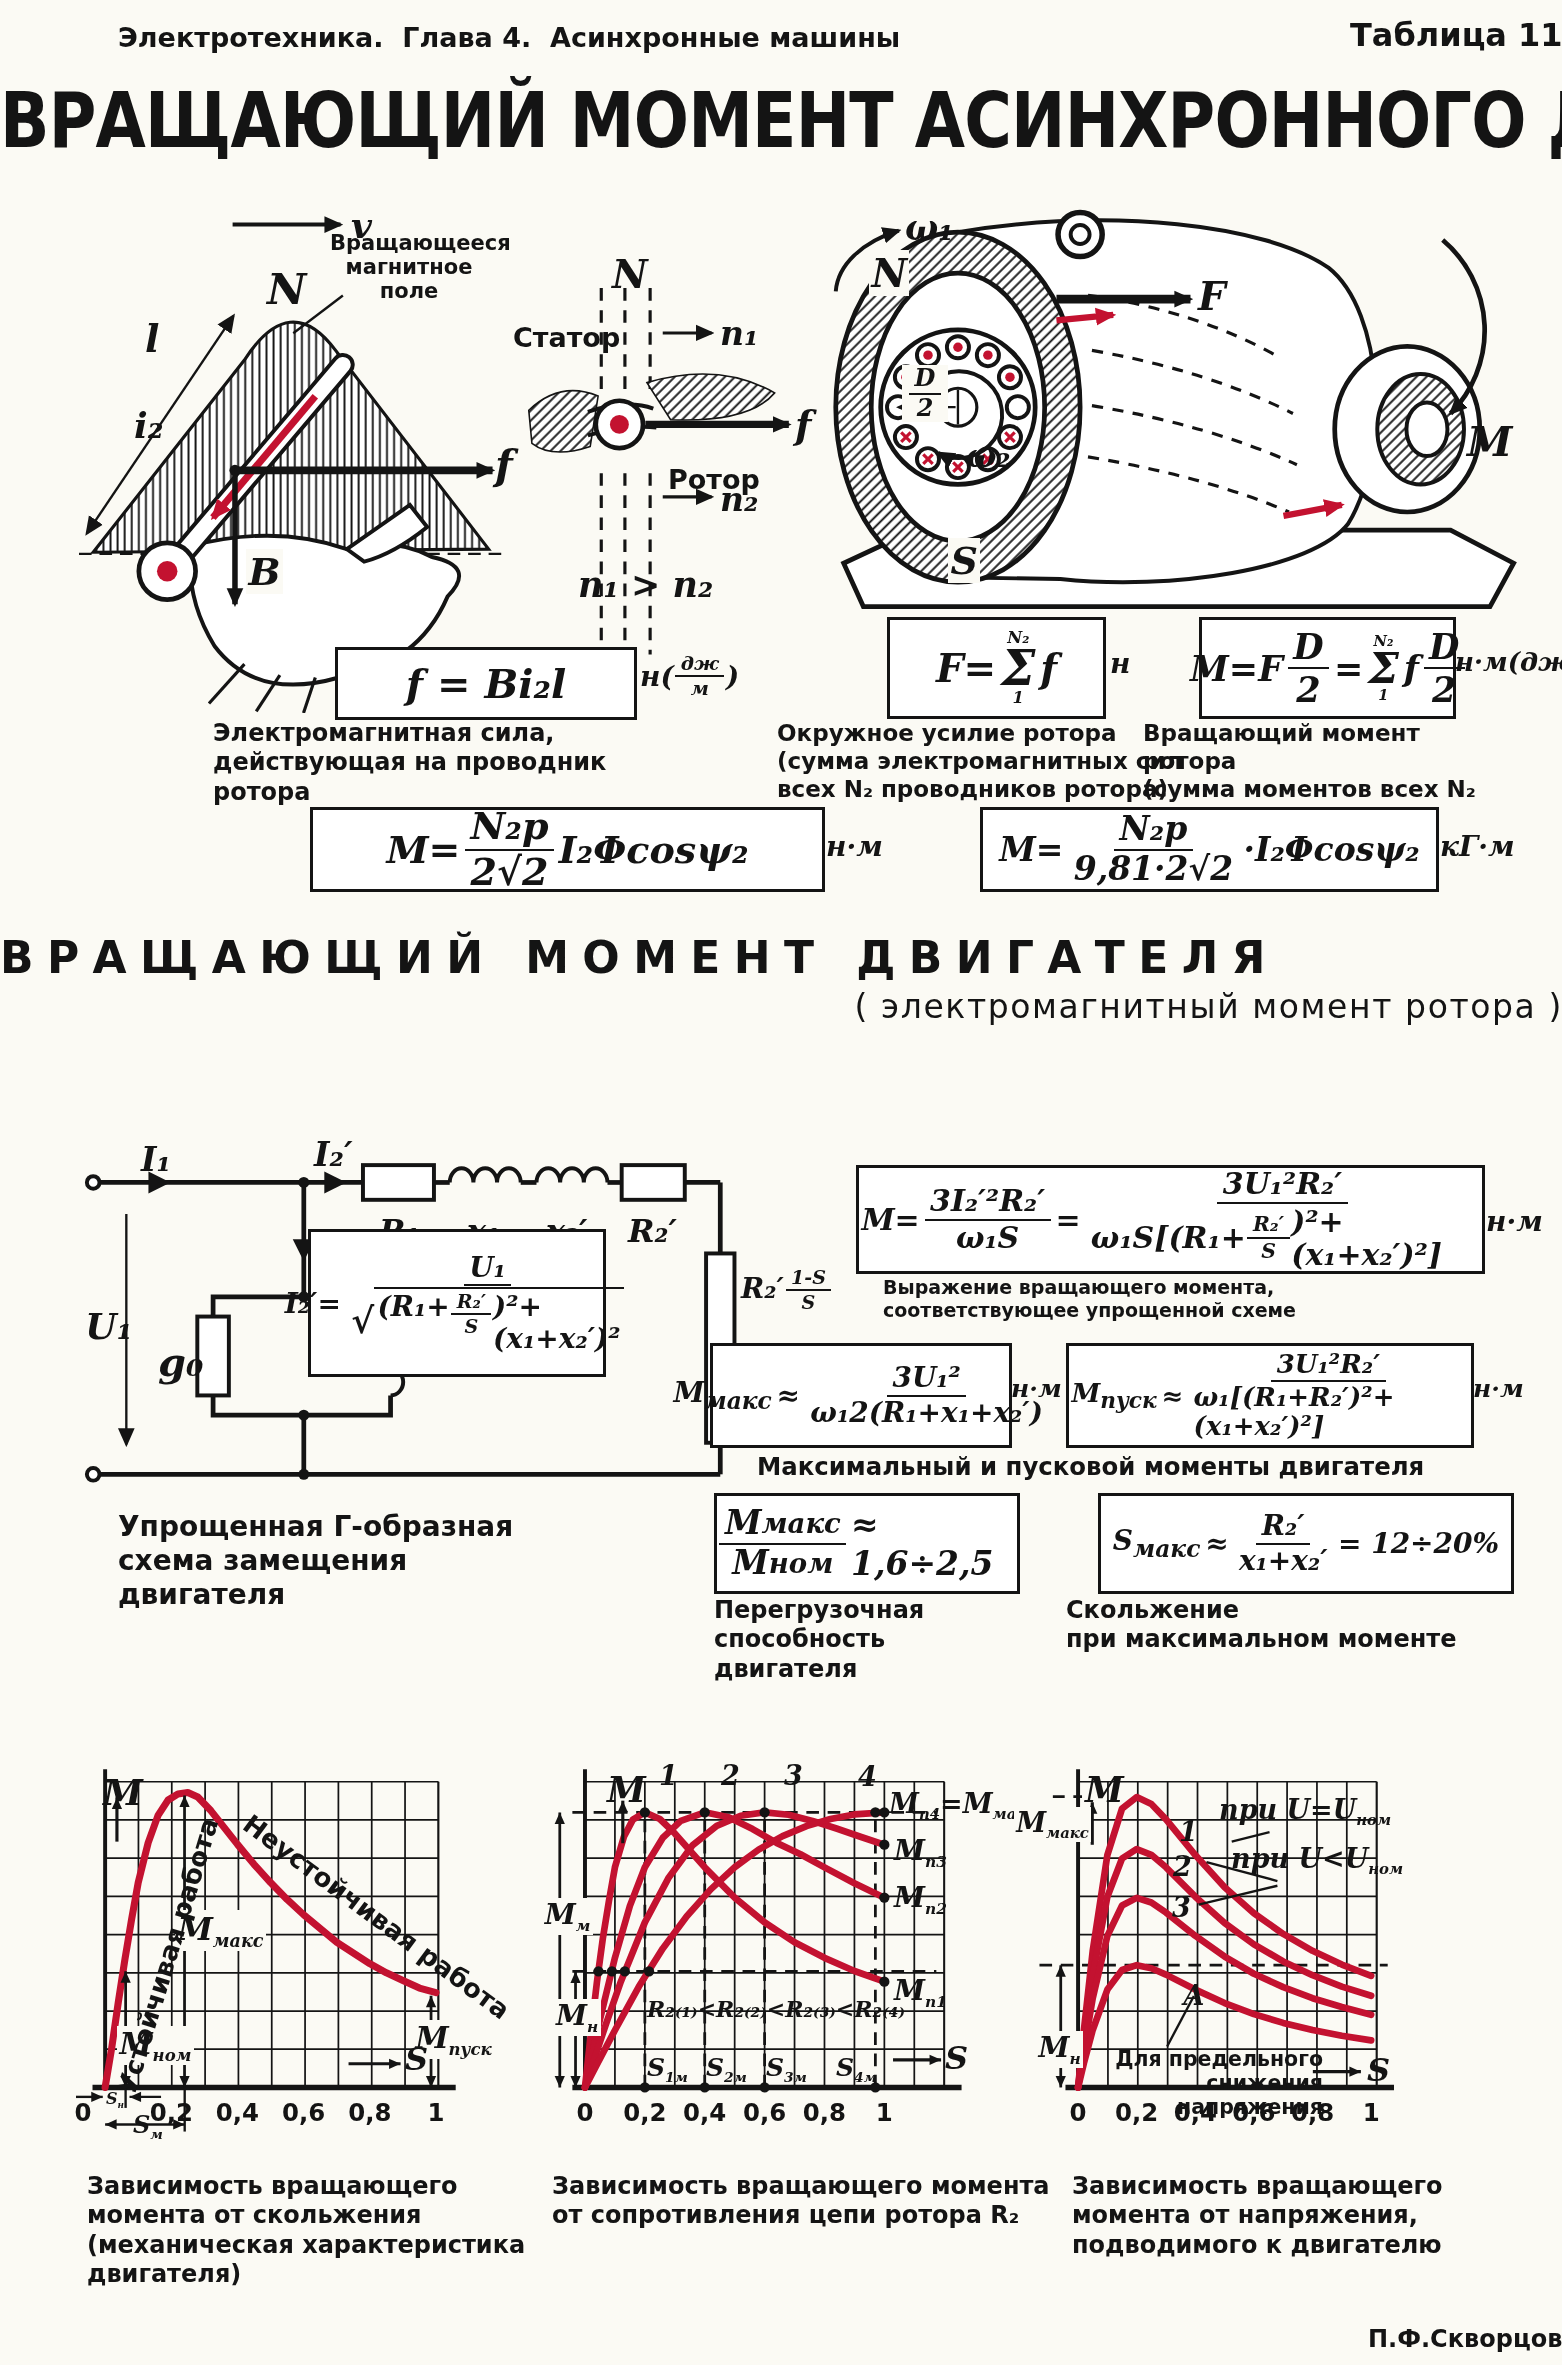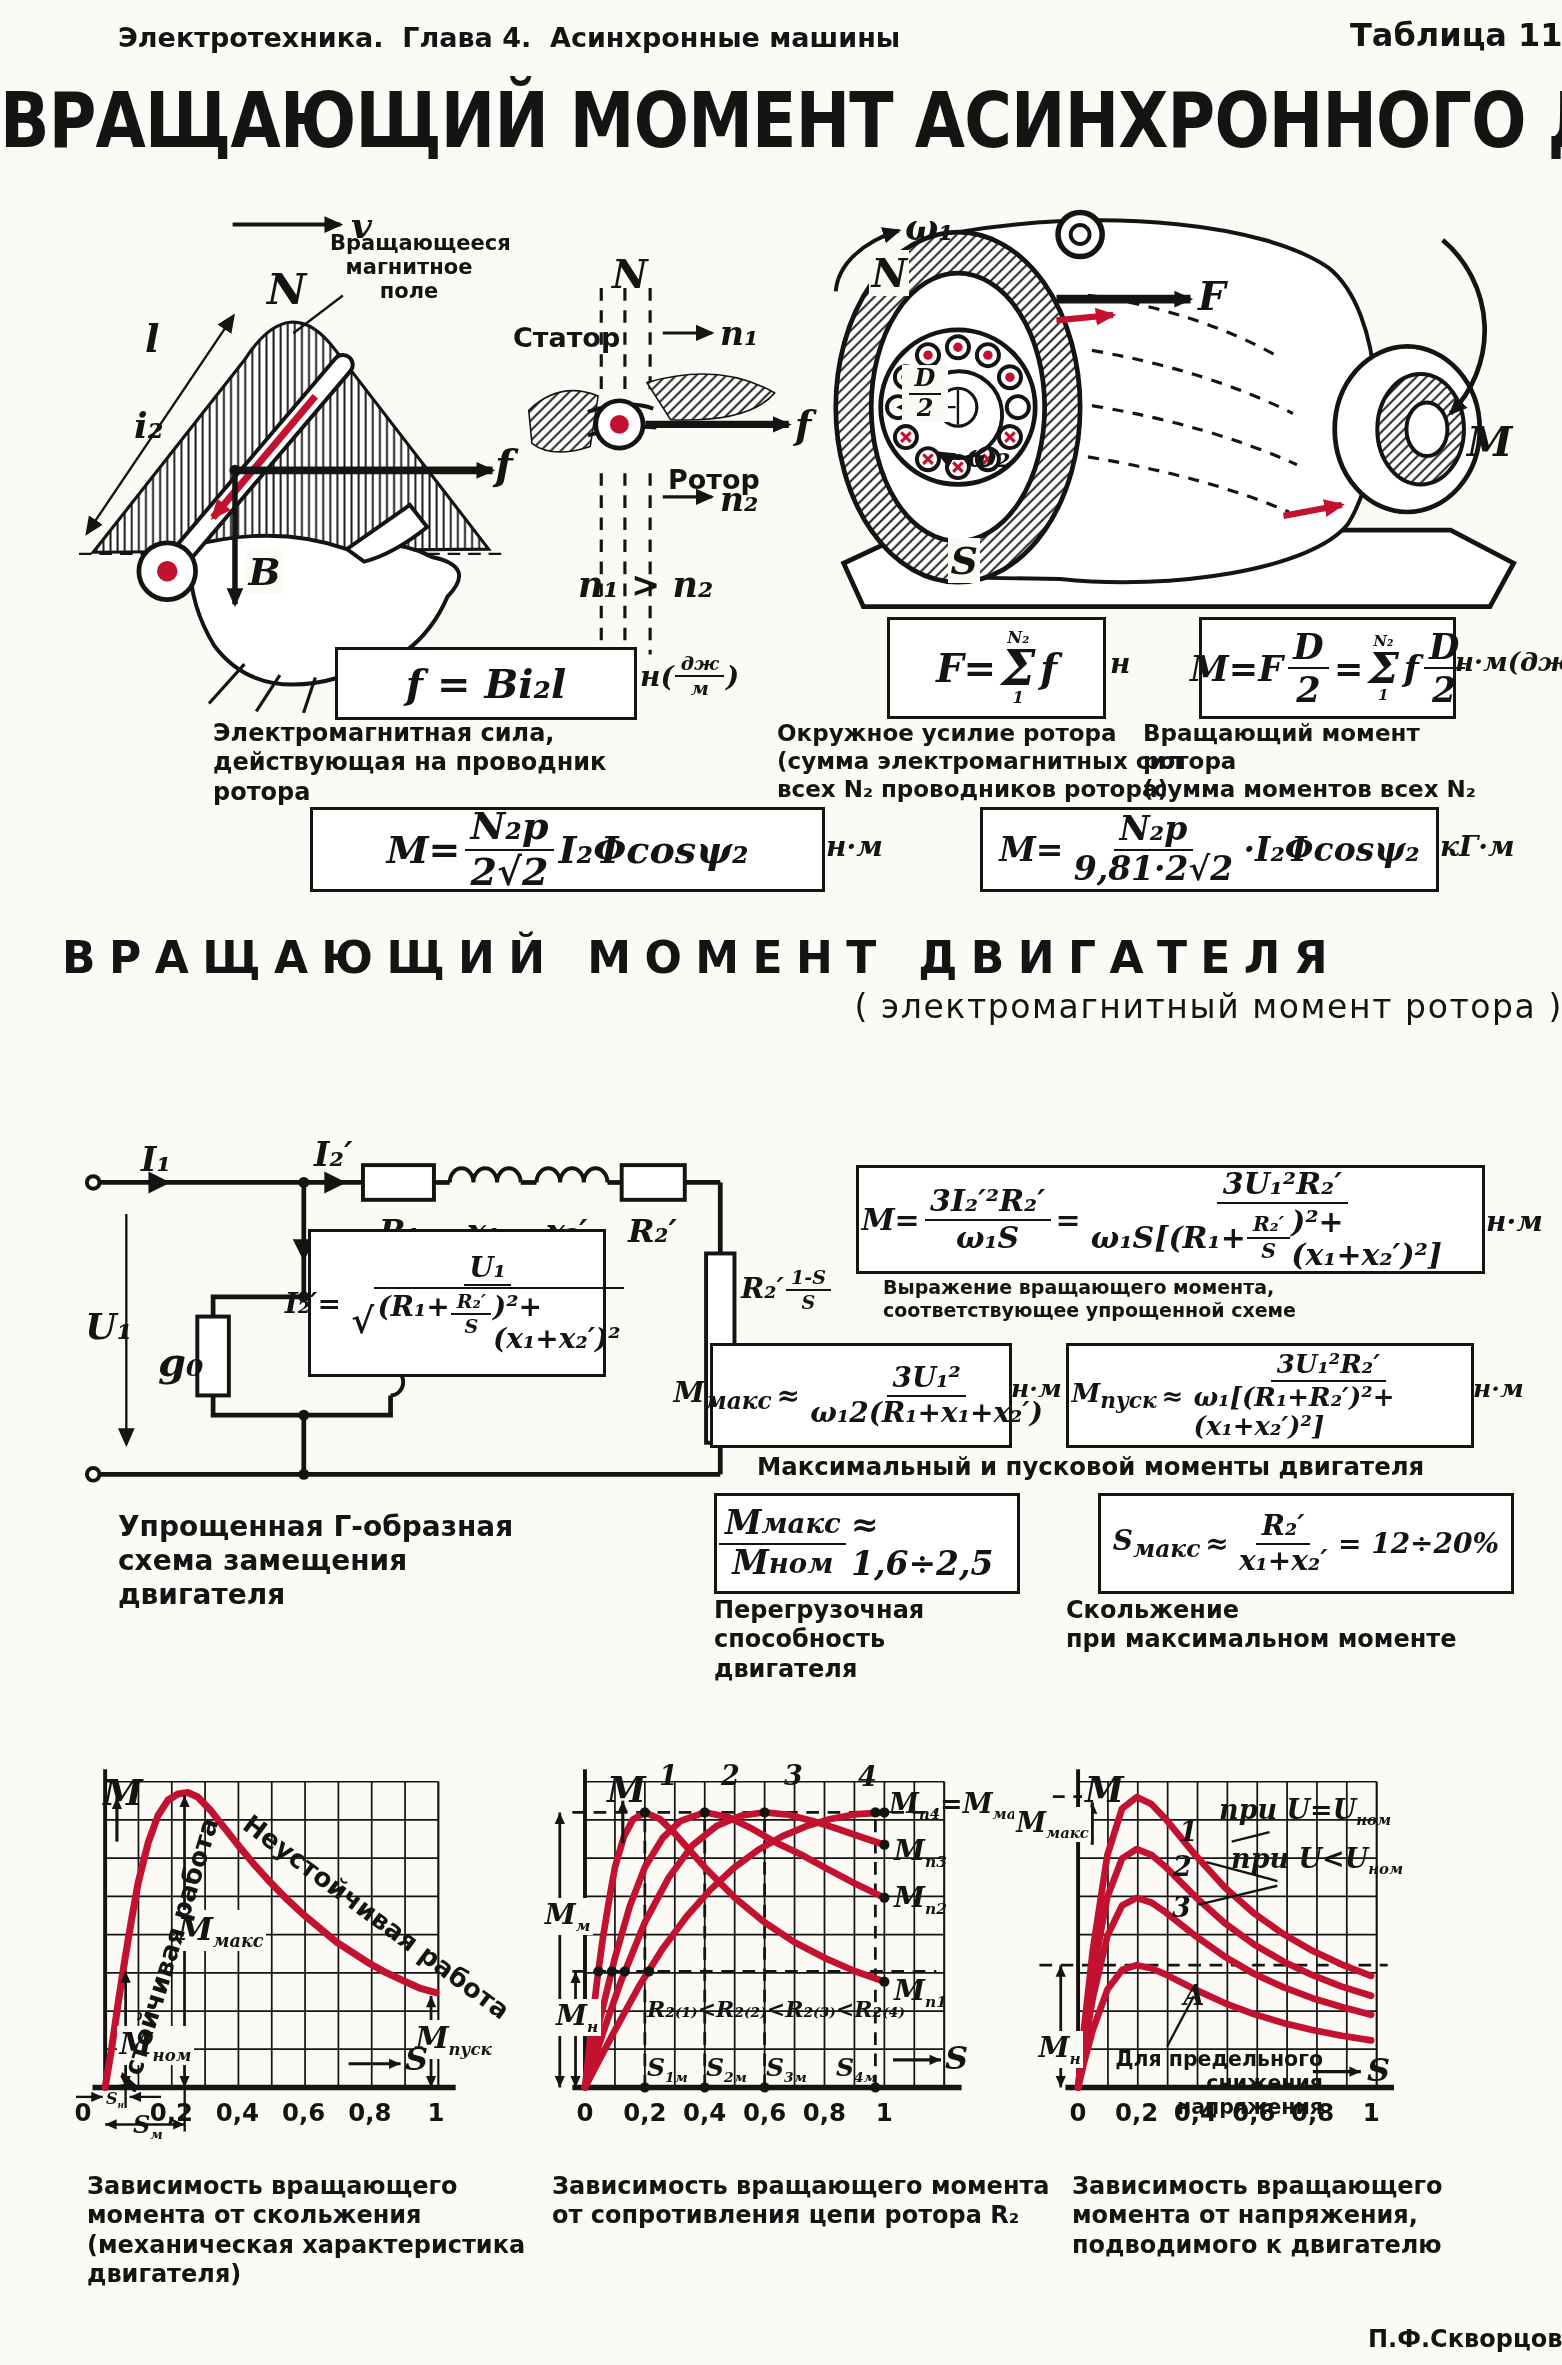--- a/index.html
+++ b/index.html
@@ -251,21 +251,21 @@
 <div class="fbox" style="left:980px;top:807px;width:453px;height:79px;font-size:33px">
   <span>M=</span>
   <span class="frac">
       <span class="num">N₂p</span>
       <span class="den">9,81·2√2</span>
     </span>
   <span>·I₂Φcosψ₂</span>
 </div>
 <div class="unit" style="left:1440px;top:830px">кГ·м</div>
 
-<div class="clab" style="left:0;top:932px;width:1341px;text-align:right;font-size:44px;letter-spacing:13.4px">ВРАЩАЮЩИЙ МОМЕНТ ДВИГАТЕЛЯ</div>
+<div class="clab" style="left:0;top:932px;width:1341px;text-align:left;font-size:44px;letter-spacing:13.4px">ВРАЩАЮЩИЙ МОМЕНТ ДВИГАТЕЛЯ</div>
 <div class="clab" style="left:0;top:987px;width:1563px;text-align:right;font-size:33px;font-weight:normal;letter-spacing:1.6px">( электромагнитный момент ротора )</div>
 
 <div class="abs" style="left:79px;top:1135px;width:773px;height:371px">
   <svg width="773" height="371" viewBox="0 0 980 470">
     <g stroke="#141414" stroke-width="6" fill="none">
       <line x1="26" y1="60" x2="360" y2="60"></line>
       <line x1="450" y1="60" x2="470" y2="60"></line>
       <line x1="560" y1="60" x2="580" y2="60"></line>
       <line x1="670" y1="60" x2="688" y2="60"></line>
       <line x1="768" y1="60" x2="813" y2="60"></line>

